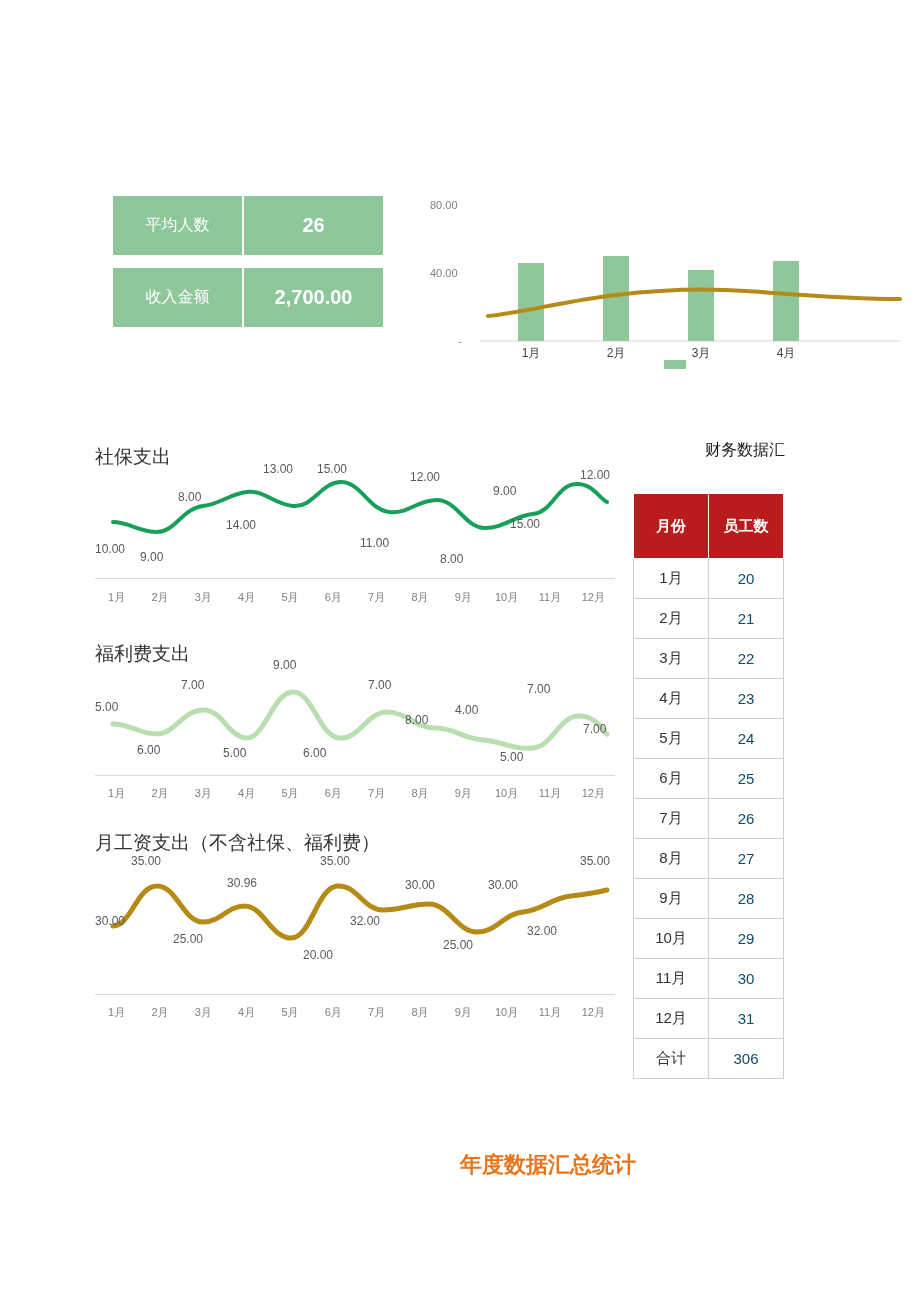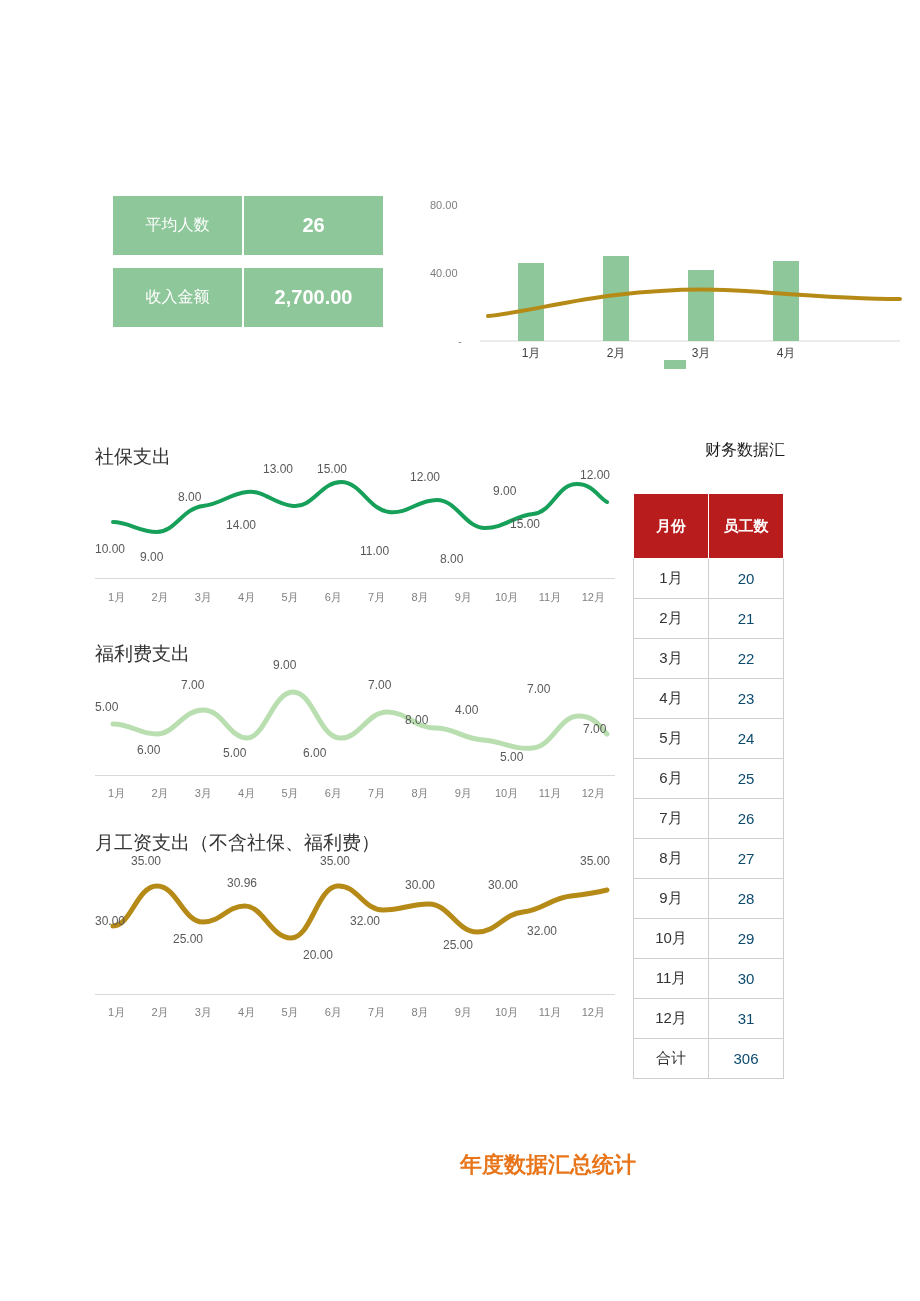--- a/index.html
+++ b/index.html
@@ -119,21 +119,21 @@
              C 170,28 178,42 198,44 C 218,46 226,20 246,20 C 266,20 274,48 294,50
              C 314,52 322,38 342,38 C 362,38 370,66 390,66 C 410,66 418,54 438,52
              C 458,50 462,22 482,22 C 498,22 504,36 512,40" fill="none" stroke="#17a05a" stroke-width="4" stroke-linecap="round"></path>
   </svg>
   <div class="dlab" style="left:0px;top:80px;">10.00</div>
   <div class="dlab" style="left:45px;top:88px;">9.00</div>
   <div class="dlab" style="left:83px;top:28px;">8.00</div>
   <div class="dlab" style="left:131px;top:56px;">14.00</div>
   <div class="dlab" style="left:168px;top:0px;">13.00</div>
   <div class="dlab" style="left:222px;top:0px;">15.00</div>
-  <div class="dlab" style="left:265px;top:82px;">11.00</div>
+  <div class="dlab" style="left:265px;top:74px;">11.00</div>
   <div class="dlab" style="left:315px;top:8px;">12.00</div>
   <div class="dlab" style="left:345px;top:90px;">8.00</div>
   <div class="dlab" style="left:398px;top:22px;">9.00</div>
   <div class="dlab" style="left:415px;top:55px;">15.00</div>
   <div class="dlab" style="left:485px;top:6px;">12.00</div>
 </div>
 <div class="abs mline" style="left:95px;top:578px;width:520px;"></div>
 <div class="abs months" id="m1" style="left:95px;top:590px;width:520px;">
     <span style="width: 43.3333px;">1月</span>
     <span style="width: 43.3333px;">2月</span>

